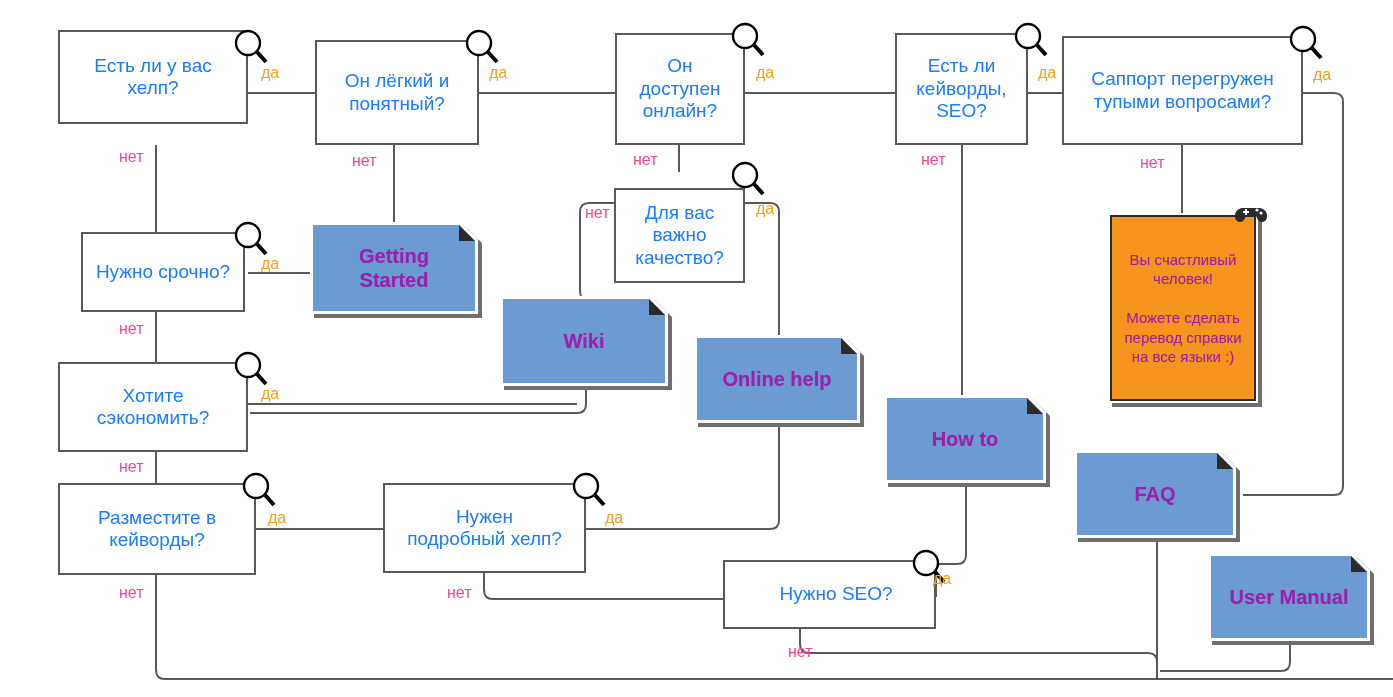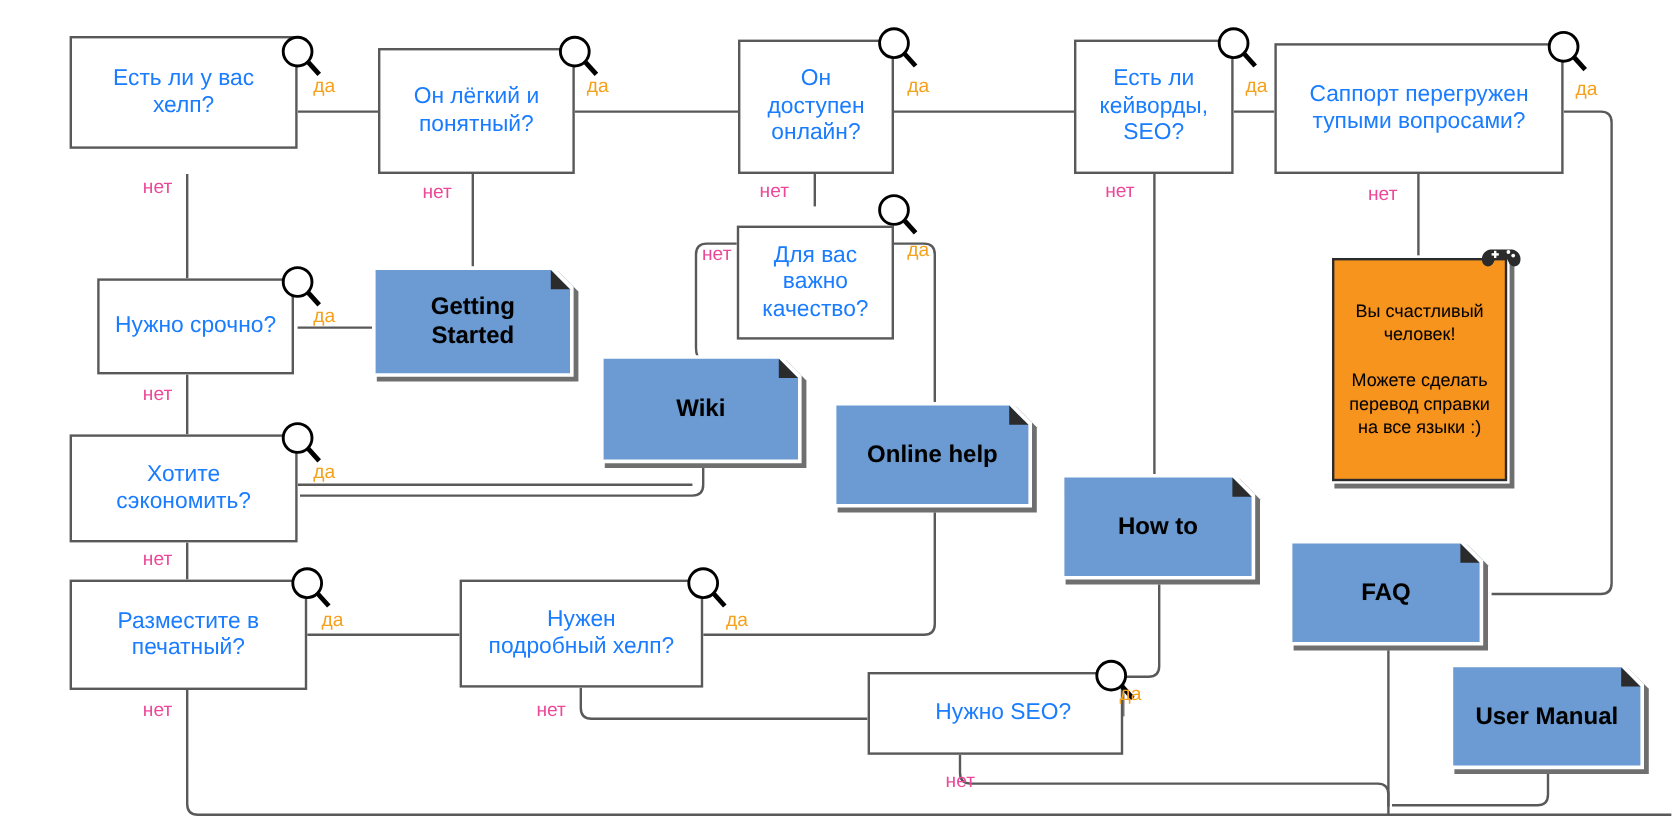--- a/index.html
+++ b/index.html
@@ -9,21 +9,21 @@
   svg.layer{position:absolute;left:0;top:0;width:1393px;height:697px;}
   
   .qbox{position:absolute;box-sizing:border-box;background:#ffffff;
         border:2px solid #595959;display:flex;align-items:center;
         justify-content:center;text-align:center;}
   .qbox .qtext{color:#1a7cff;font-size:19px;line-height:1.18;
         padding:0 6px;white-space:pre-line;}
   
   .docbox{position:absolute;box-sizing:border-box;
         display:flex;align-items:center;justify-content:center;text-align:center;}
-  .docbox .dtext{color:#000000;font-size:20px;font-weight:bold;
+  .docbox .dtext{color:#a21caf;font-size:20px;font-weight:bold;
         line-height:1.2;white-space:pre-line;position:relative;z-index:3;
         text-shadow:0 0 1px rgba(0,0,0,.15);}
   .docbox.orange .dtext{font-size:15px;font-weight:normal;line-height:1.3;}
   
   .lbl{position:absolute;font-size:16px;font-weight:normal;white-space:nowrap;}
   .lbl.no{color:#ec4899;}
   .lbl.yes{color:#f5a11b;}
   .bottomnote{position:absolute;color:#1a7cff;font-size:13px;white-space:nowrap;}
 </style>
 </head>
@@ -173,21 +173,21 @@
     <span class="qtext">Для вас
 важно
 качество?</span>
   </div>
   <div class="qbox" style="left:58px;top:362px;width:190px;height:90px;">
     <span class="qtext">Хотите
 сэкономить?</span>
   </div>
   <div class="qbox" style="left:58px;top:483px;width:198px;height:92px;">
     <span class="qtext">Разместите в
-печатный?</span>
+кейворды?</span>
   </div>
   <div class="qbox" style="left:383px;top:483px;width:203px;height:90px;">
     <span class="qtext">Нужен
 подробный хелп?</span>
   </div>
   <div class="qbox" style="left:723px;top:560px;width:213px;height:69px;padding-left:13px;">
     <span class="qtext">Нужно SEO?</span>
   </div>
 
   <svg class="layer" viewBox="0 0 1393 697">

